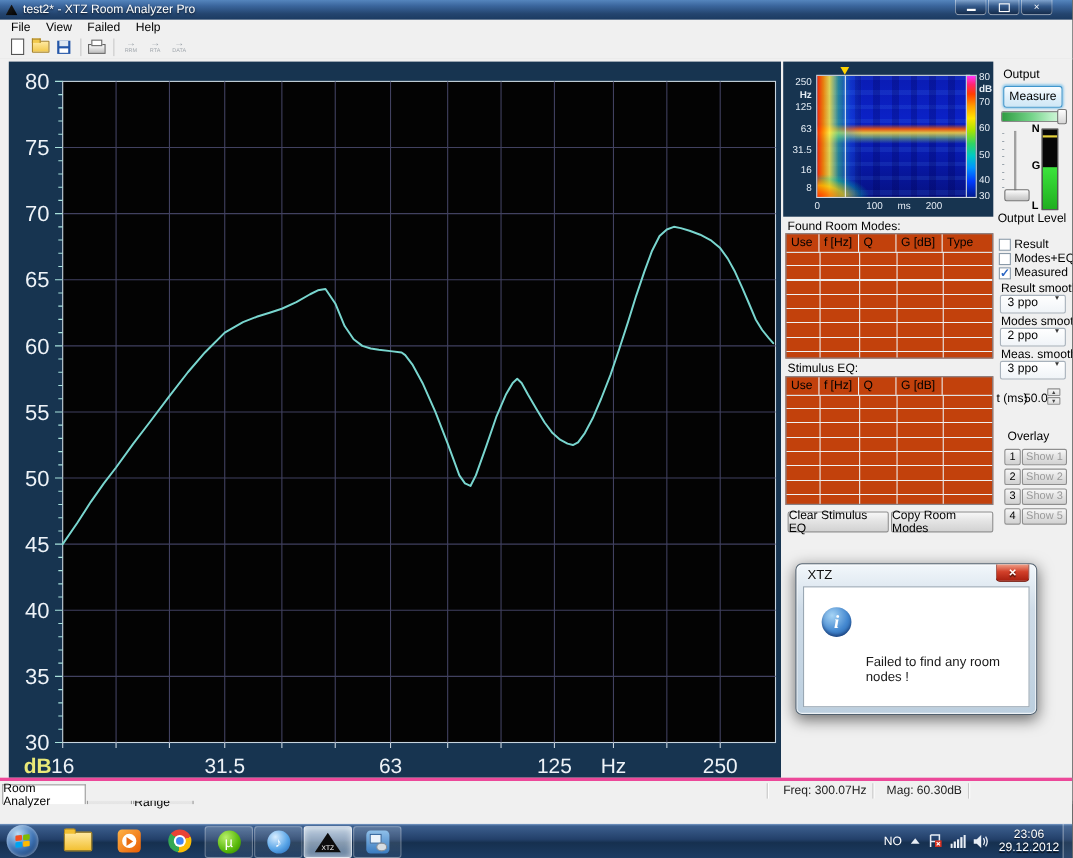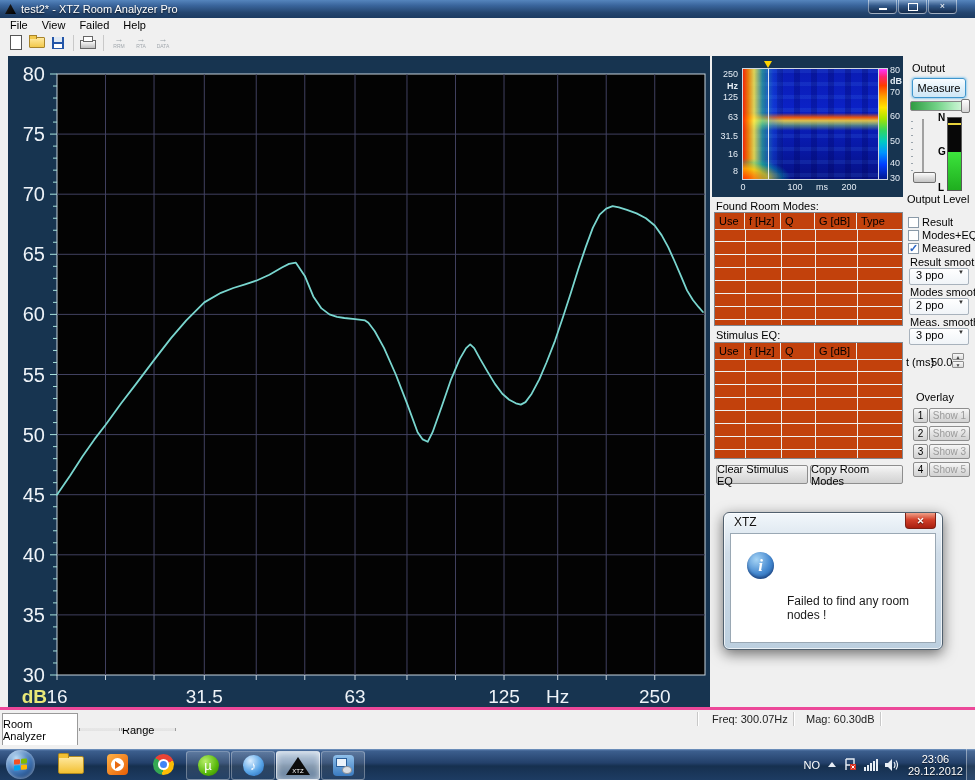--- a/index.html
+++ b/index.html
@@ -467,21 +467,21 @@
   <div class="dialog">
     <div class="dlg-title">XTZ</div>
     <div class="dlg-close">✕</div>
     <div class="dlg-body">
       <div class="dlg-ico">i</div>
       <div class="dlg-msg">Failed to find any room nodes !</div>
     </div>
   </div>
 
   <div class="tabbar">
-    <div class="tab active" style="left:2px;top:0;width:76px;height:32px">Room Analyzer</div>
+    <div class="tab active" style="left:2px;top:0;width:76px;height:18px">Room Analyzer</div>
     <div class="tab" style="left:79px;top:2px;width:41px;height:16px">RTA</div>
     <div class="tab" style="left:121px;top:2px;width:55px;height:16px">Full Range</div>
   </div>
 
   <div class="statusbar">
     <div class="sb-sep" style="left:697px"></div>
     <div class="sb-text" style="left:712px">Freq: 300.07Hz</div>
     <div class="sb-sep" style="left:793px"></div>
     <div class="sb-text" style="left:806px">Mag: 60.30dB</div>
     <div class="sb-sep" style="left:880px"></div>

